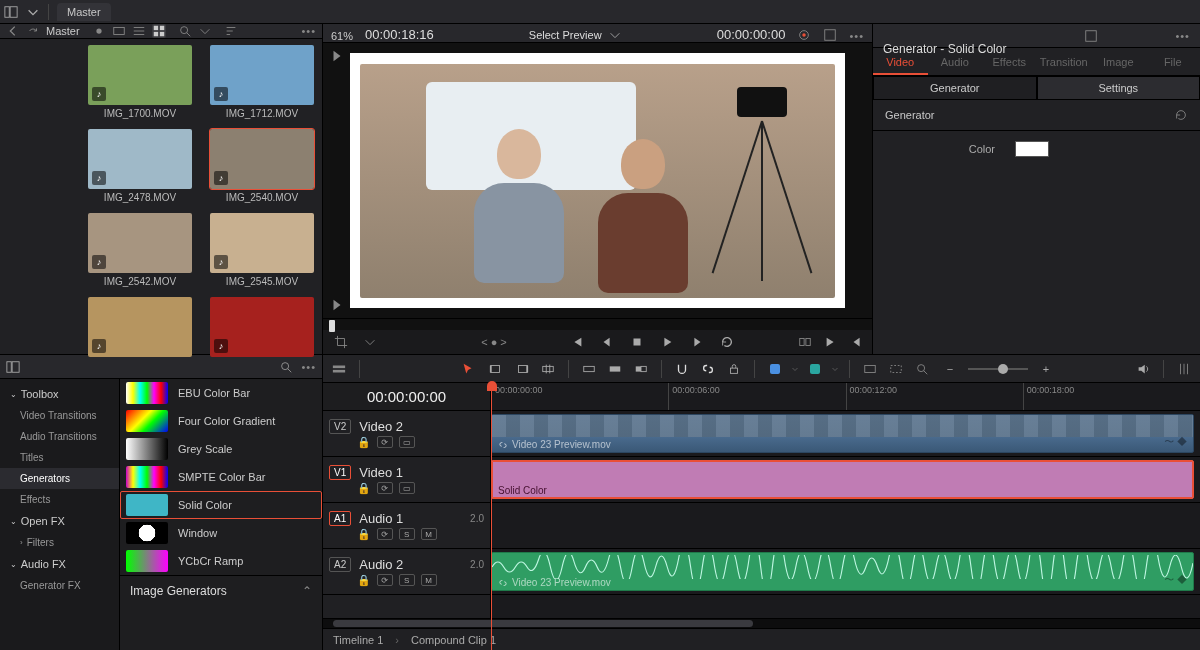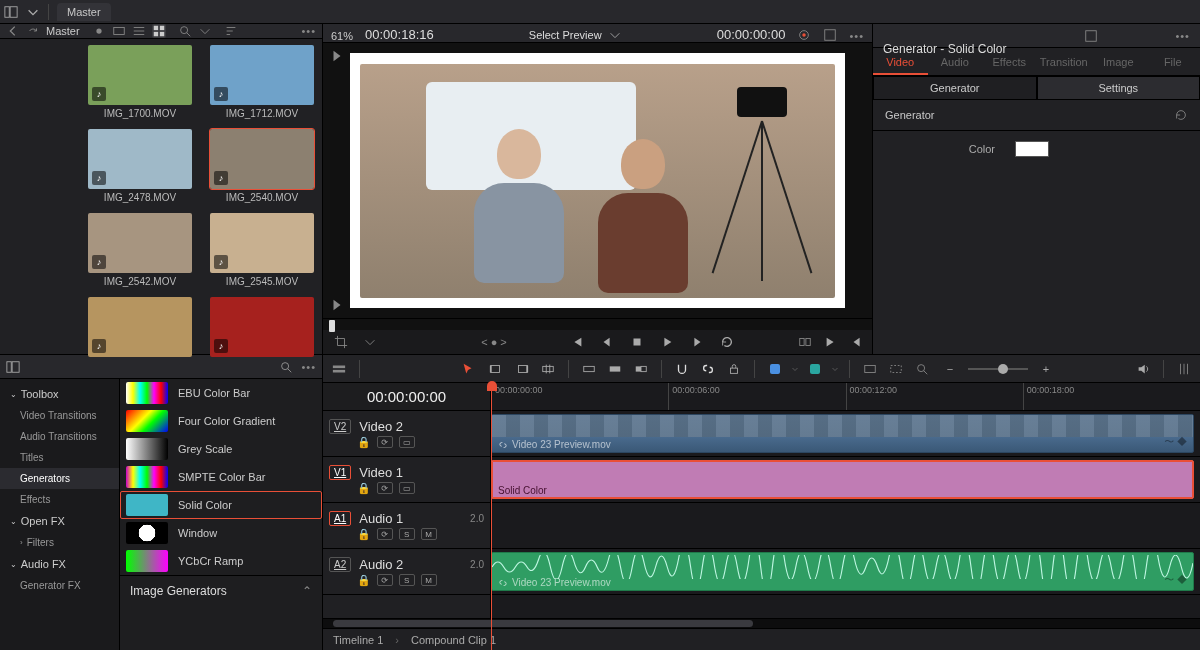--- a/index.html
+++ b/index.html
@@ -108,21 +108,21 @@
   .tl-head .tc { width:168px; text-align:center; font-size:15px; color:#eee; font-variant-numeric:tabular-nums; border-right:1px solid #000; height:100%; display:flex; align-items:center; justify-content:center;}
   .ruler { flex:1; position:relative; height:100%; background:#1a1a1d;}
   .ruler .tick { position:absolute; top:0; height:100%; border-left:1px solid #444; font-size:9px; color:#888; padding-left:3px; padding-top:2px;}
   .playhead { position:absolute; top:0; width:0; height:300px; border-left:1px solid #e94f37; z-index:5;}
   .playhead .cap { position:absolute; top:-2px; left:-5px; width:10px; height:10px; background:#e94f37; border-radius:50% 50% 0 0;}
   .tracks { flex:1; display:flex; overflow:hidden; position:relative;}
   .track-headers { width:168px; border-right:1px solid #000; background:#202023;}
   .track-lanes { flex:1; position:relative; background:#1a1a1d; overflow:hidden;}
   .trk { height:46px; border-bottom:1px solid #000; display:flex; flex-direction:column; justify-content:center; padding:0 6px; position:relative;}
   .trk .row1 { display:flex; align-items:center; gap:8px; }
-  .trk .tag { border:1px solid #555; padding:1px 4px; font-size:10px; color:#ccc; border-radius:2px;text-decoration:underline;}
+  .trk .tag { border:1px solid #555; padding:1px 4px; font-size:10px; color:#ccc; border-radius:2px;}
   .trk .tag.boxed { border-color:#e94f37; color:#fff;}
   .trk .nm { color:#ddd; font-size:13px; }
   .trk .db { margin-left:auto; font-size:10px; color:#888;}
   .trk .row2 { display:flex; align-items:center; gap:6px; padding-left:28px; margin-top:2px;}
   .trk .mini { width:16px; height:12px; border:1px solid #555; border-radius:2px; font-size:8px; display:flex; align-items:center; justify-content:center; color:#aaa;}
   .trk .lock { color:#777; }
   
   .lane { position:absolute; left:0; right:0; border-bottom:1px solid #000;}
   .clipbar { position:absolute; top:3px; bottom:3px; border-radius:2px; display:flex; align-items:flex-end; padding:2px 6px; font-size:10px; color:#fff9; overflow:hidden;}
   .clipbar .lbl { display:flex; align-items:center; gap:4px; }

